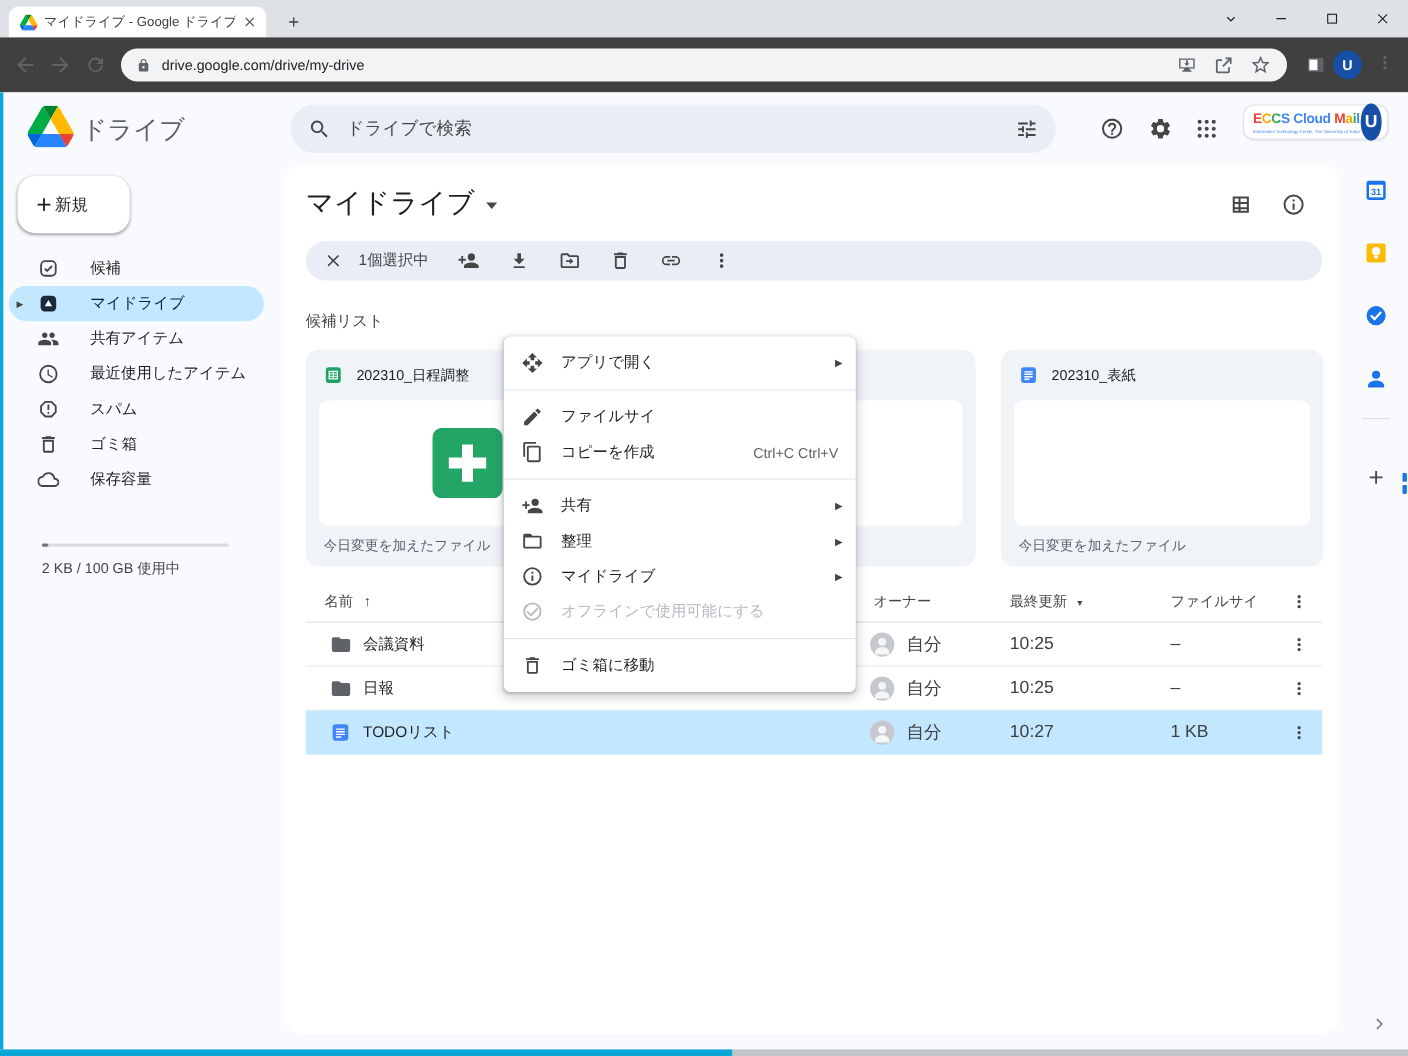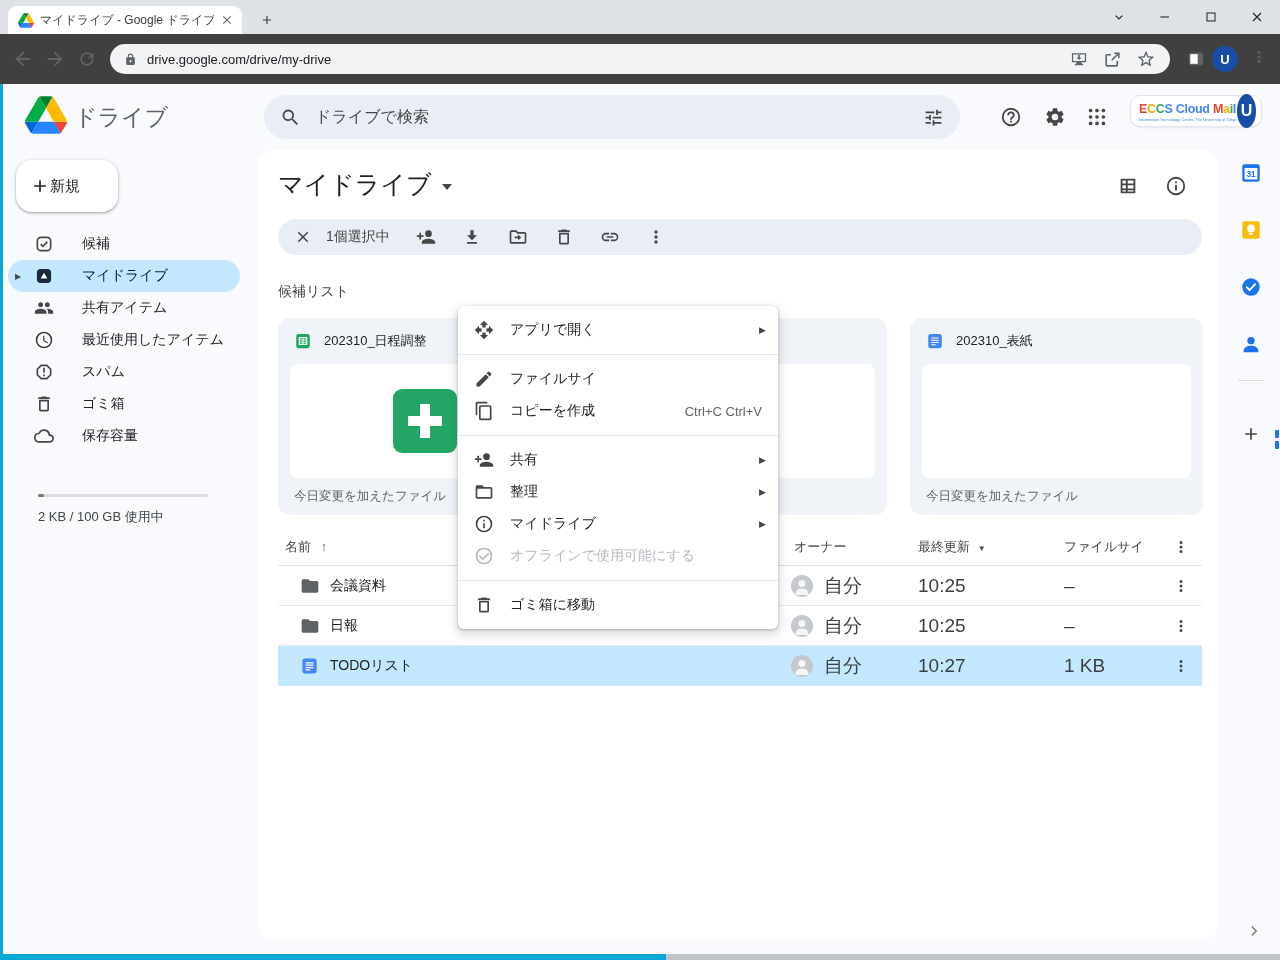--- a/index.html
+++ b/index.html
@@ -60,21 +60,21 @@
   .card-head { height:46px; display:flex; align-items:center; padding:0 16px; gap:12px; }
   .card-title { font-size:13px; color:#1f1f1f; font-weight:500; }
   .card-thumb { margin:0 12px; height:114px; background:#fff; border-radius:8px; display:flex; align-items:center; justify-content:center; overflow:hidden; }
   .card-footer { padding:10px 16px 0; font-size:12.5px; color:#5f6368; }
 
   .table { position:absolute; left:20px; top:378px; width:924px; }
   .thead { position:relative; height:38px; border-bottom:1px solid #dde0e4; font-size:13px; color:#444746; font-weight:500; }
   .trow { position:relative; height:40px; border-bottom:1px solid #e6e9ed; font-size:14px; color:#1f1f1f; }
   .trow.sel { background:#c2e7ff; border-bottom:none; border-radius:0; }
   .cell { position:absolute; top:50%; transform:translateY(-50%); white-space:nowrap; }
-  .sub { color:#3c4043; font-size:19px; }
+  .sub { color:#3c4043; font-size:16px; }
 
   
   .menu { position:absolute; left:458px; top:306px; width:320px; background:#fff; border-radius:6px; padding:8px 0; box-shadow:0 1px 3px rgba(60,64,67,.3),0 4px 8px 3px rgba(60,64,67,.15); z-index:40; }
   .mi { position:relative; height:32px; display:flex; align-items:center; padding:0 16px; }
   .mi .lbl { margin-left:16px; font-size:14px; color:#1f1f1f; }
   .mi .shortcut { margin-left:auto; font-size:13px; color:#5f6368; }
   .mi .subarrow { position:absolute; right:12px; font-size:9px; color:#444746; }
   .mi.hl { background:#e9eaee; }
   .mi.dis .lbl { color:#b6bac0; }
   .mdiv { height:1px; background:#e3e5e8; margin:8px 0; }
@@ -424,21 +424,21 @@
               </span>
             <span class="card-title">202310_表紙</span>
           </div>
           <div class="card-thumb"></div>
           <div class="card-footer">今日変更を加えたファイル</div>
         </div>
       </div>
 
       <div class="table">
         <div class="thead">
-          <span class="cell" style="left:7px"><span>名前</span> <span style="font-size:13px;margin-left:6px">↑</span></span>
+          <span class="cell" style="left:17px"><span>名前</span> <span style="font-size:13px;margin-left:6px">↑</span></span>
           <span class="cell" style="left:516px">オーナー</span>
           <span class="cell" style="left:640px"><span>最終更新</span> <span style="font-size:8px;margin-left:4px">▼</span></span>
           <span class="cell" style="left:786px">ファイルサイ</span>
           <span class="cell icn" style="left:894px">
             <svg width="18" height="18" viewBox="0 0 24 24">
                 <path d="M12 8a2 2 0 100-4 2 2 0 000 4zm0 2a2 2 0 100 4 2 2 0 000-4zm0 6a2 2 0 100 4 2 2 0 000-4z" fill="#444746"></path>
               </svg>
             </span>
         </div>
 

